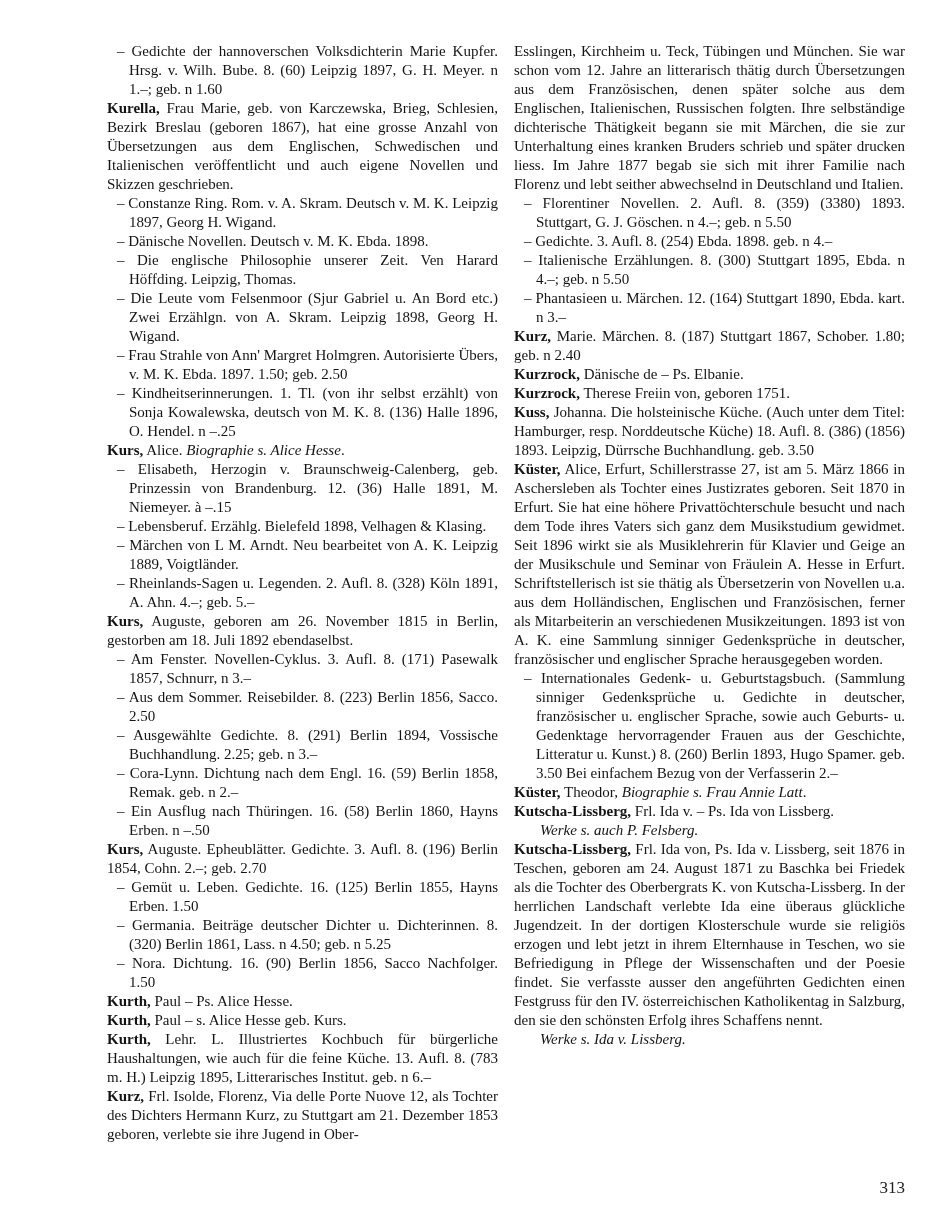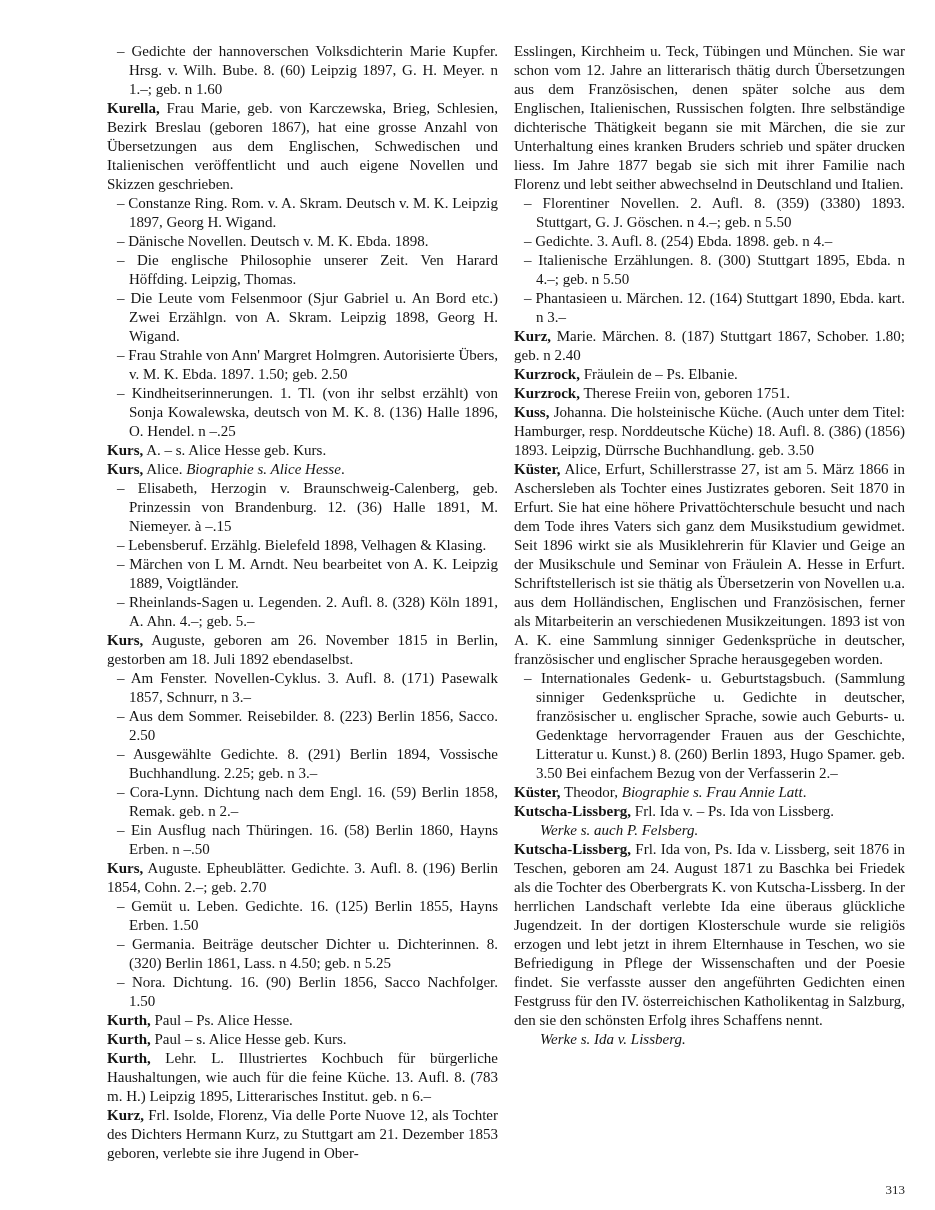--- a/index.html
+++ b/index.html
@@ -33,40 +33,39 @@
   .para { margin: 0; }
   .kind-item { padding-left: 22px; text-indent: -12px; }
   .kind-note { padding-left: 26px; }
   .r-n { font-style: normal; font-weight: normal; }
   .r-b { font-weight: bold; }
   .r-i { font-style: italic; }
   .page-number {
     position: absolute;
     right: 30px;
     bottom: 12px;
-    font-size: 13px;
+    font-size: 17px;
     color: #222222;
     margin-left: 32px;
   }
 </style>
 </head>
 <body>
 
 <div class="page">
   <div class="columns">
     <div class="column" id="col-left">
         <p class="para kind-item"><span class="r-n">– Gedichte der hannoverschen Volksdichterin Marie Kupfer. Hrsg. v. Wilh. Bube. 8. (60) Leipzig 1897, G. H. Meyer. n 1.–; geb. n 1.60</span></p>
         <p class="para kind-entry"><span class="r-b">Kurella,</span><span class="r-n"> Frau Marie, geb. von Karczewska, Brieg, Schlesien, Bezirk Breslau (geboren 1867), hat eine grosse Anzahl von Übersetzungen aus dem Englischen, Schwedischen und Italienischen veröffentlicht und auch eigene Novellen und Skizzen geschrieben.</span></p>
         <p class="para kind-item"><span class="r-n">– Constanze Ring. Rom. v. A. Skram. Deutsch v. M. K. Leipzig 1897, Georg H. Wigand.</span></p>
         <p class="para kind-item"><span class="r-n">– Dänische Novellen. Deutsch v. M. K. Ebda. 1898.</span></p>
         <p class="para kind-item"><span class="r-n">– Die englische Philosophie unserer Zeit. Ven Harard Höffding. Leipzig, Thomas.</span></p>
         <p class="para kind-item"><span class="r-n">– Die Leute vom Felsenmoor (Sjur Gabriel u. An Bord etc.) Zwei Erzählgn. von A. Skram. Leipzig 1898, Georg H. Wigand.</span></p>
         <p class="para kind-item"><span class="r-n">– Frau Strahle von Ann' Margret Holmgren. Autorisierte Übers, v. M. K. Ebda. 1897. 1.50; geb. 2.50</span></p>
         <p class="para kind-item"><span class="r-n">– Kindheitserinnerungen. 1. Tl. (von ihr selbst erzählt) von Sonja Kowalewska, deutsch von M. K. 8. (136) Halle 1896, O. Hendel. n –.25</span></p>
-        <p class="para kind-entry"><span class="r-b">Kurs,</span><span class="r-n"> A. – s. Alice Hesse geb. Kurs.</span></p>
         <p class="para kind-entry"><span class="r-b">Kurs,</span><span class="r-n"> Alice. </span><span class="r-i">Biographie s. Alice Hesse</span><span class="r-n">.</span></p>
         <p class="para kind-item"><span class="r-n">– Elisabeth, Herzogin v. Braunschweig-Calenberg, geb. Prinzessin von Brandenburg. 12. (36) Halle 1891, M. Niemeyer. à –.15</span></p>
         <p class="para kind-item"><span class="r-n">– Lebensberuf. Erzählg. Bielefeld 1898, Velhagen &amp; Klasing.</span></p>
         <p class="para kind-item"><span class="r-n">– Märchen von L M. Arndt. Neu bearbeitet von A. K. Leipzig 1889, Voigtländer.</span></p>
         <p class="para kind-item"><span class="r-n">– Rheinlands-Sagen u. Legenden. 2. Aufl. 8. (328) Köln 1891, A. Ahn. 4.–; geb. 5.–</span></p>
         <p class="para kind-entry"><span class="r-b">Kurs,</span><span class="r-n"> Auguste, geboren am 26. November 1815 in Berlin, gestorben am 18. Juli 1892 ebendaselbst.</span></p>
         <p class="para kind-item"><span class="r-n">– Am Fenster. Novellen-Cyklus. 3. Aufl. 8. (171) Pasewalk 1857, Schnurr, n 3.–</span></p>
         <p class="para kind-item"><span class="r-n">– Aus dem Sommer. Reisebilder. 8. (223) Berlin 1856, Sacco. 2.50</span></p>
         <p class="para kind-item"><span class="r-n">– Ausgewählte Gedichte. 8. (291) Berlin 1894, Vossische Buchhandlung. 2.25; geb. n 3.–</span></p>
         <p class="para kind-item"><span class="r-n">– Cora-Lynn. Dichtung nach dem Engl. 16. (59) Berlin 1858, Remak. geb. n 2.–</span></p>
@@ -80,21 +79,21 @@
         <p class="para kind-entry"><span class="r-b">Kurth,</span><span class="r-n"> Lehr. L. Illustriertes Kochbuch für bürgerliche Haushaltungen, wie auch für die feine Küche. 13. Aufl. 8. (783 m. H.) Leipzig 1895, Litterarisches Institut. geb. n 6.–</span></p>
         <p class="para kind-entry"><span class="r-b">Kurz,</span><span class="r-n"> Frl. Isolde, Florenz, Via delle Porte Nuove 12, als Tochter des Dichters Hermann Kurz, zu Stuttgart am 21. Dezember 1853 geboren, verlebte sie ihre Jugend in Ober-</span></p>
       </div>
     <div class="column" id="col-right">
         <p class="para kind-entry"><span class="r-n">Esslingen, Kirchheim u. Teck, Tübingen und München. Sie war schon vom 12. Jahre an litterarisch thätig durch Übersetzungen aus dem Französischen, denen später solche aus dem Englischen, Italienischen, Russischen folgten. Ihre selbständige dichterische Thätigkeit begann sie mit Märchen, die sie zur Unterhaltung eines kranken Bruders schrieb und später drucken liess. Im Jahre 1877 begab sie sich mit ihrer Familie nach Florenz und lebt seither abwechselnd in Deutschland und Italien.</span></p>
         <p class="para kind-item"><span class="r-n">– Florentiner Novellen. 2. Aufl. 8. (359) (3380) 1893. Stuttgart, G. J. Göschen. n 4.–; geb. n 5.50</span></p>
         <p class="para kind-item"><span class="r-n">– Gedichte. 3. Aufl. 8. (254) Ebda. 1898. geb. n 4.–</span></p>
         <p class="para kind-item"><span class="r-n">– Italienische Erzählungen. 8. (300) Stuttgart 1895, Ebda. n 4.–; geb. n 5.50</span></p>
         <p class="para kind-item"><span class="r-n">– Phantasieen u. Märchen. 12. (164) Stuttgart 1890, Ebda. kart. n 3.–</span></p>
         <p class="para kind-entry"><span class="r-b">Kurz,</span><span class="r-n"> Marie. Märchen. 8. (187) Stuttgart 1867, Schober. 1.80; geb. n 2.40</span></p>
-        <p class="para kind-entry"><span class="r-b">Kurzrock,</span><span class="r-n"> Fräulein de – Ps. Elbanie.</span></p>
+        <p class="para kind-entry"><span class="r-b">Kurzrock,</span><span class="r-n"> Dänische de – Ps. Elbanie.</span></p>
         <p class="para kind-entry"><span class="r-b">Kurzrock,</span><span class="r-n"> Therese Freiin von, geboren 1751.</span></p>
         <p class="para kind-entry"><span class="r-b">Kuss,</span><span class="r-n"> Johanna. Die holsteinische Küche. (Auch unter dem Titel: Hamburger, resp. Norddeutsche Küche) 18. Aufl. 8. (386) (1856) 1893. Leipzig, Dürrsche Buchhandlung. geb. 3.50</span></p>
         <p class="para kind-entry"><span class="r-b">Küster,</span><span class="r-n"> Alice, Erfurt, Schillerstrasse 27, ist am 5. März 1866 in Aschersleben als Tochter eines Justizrates geboren. Seit 1870 in Erfurt. Sie hat eine höhere Privattöchterschule besucht und nach dem Tode ihres Vaters sich ganz dem Musikstudium gewidmet. Seit 1896 wirkt sie als Musiklehrerin für Klavier und Geige an der Musikschule und Seminar von Fräulein A. Hesse in Erfurt. Schriftstellerisch ist sie thätig als Übersetzerin von Novellen u.a. aus dem Holländischen, Englischen und Französischen, ferner als Mitarbeiterin an verschiedenen Musikzeitungen. 1893 ist von A. K. eine Sammlung sinniger Gedenksprüche in deutscher, französischer und englischer Sprache herausgegeben worden.</span></p>
         <p class="para kind-item"><span class="r-n">– Internationales Gedenk- u. Geburtstagsbuch. (Sammlung sinniger Gedenksprüche u. Gedichte in deutscher, französischer u. englischer Sprache, sowie auch Geburts- u. Gedenktage hervorragender Frauen aus der Geschichte, Litteratur u. Kunst.) 8. (260) Berlin 1893, Hugo Spamer. geb. 3.50 Bei einfachem Bezug von der Verfasserin 2.–</span></p>
         <p class="para kind-entry"><span class="r-b">Küster,</span><span class="r-n"> Theodor, </span><span class="r-i">Biographie s. Frau Annie Latt</span><span class="r-n">.</span></p>
         <p class="para kind-entry"><span class="r-b">Kutscha-Lissberg,</span><span class="r-n"> Frl. Ida v. – Ps. Ida von Lissberg.</span></p>
         <p class="para kind-note"><span class="r-i">Werke s. auch P. Felsberg.</span></p>
         <p class="para kind-entry"><span class="r-b">Kutscha-Lissberg,</span><span class="r-n"> Frl. Ida von, Ps. Ida v. Lissberg, seit 1876 in Teschen, geboren am 24. August 1871 zu Baschka bei Friedek als die Tochter des Oberbergrats K. von Kutscha-Lissberg. In der herrlichen Landschaft verlebte Ida eine überaus glückliche Jugendzeit. In der dortigen Klosterschule wurde sie religiös erzogen und lebt jetzt in ihrem Elternhause in Teschen, wo sie Befriedigung in Pflege der Wissenschaften und der Poesie findet. Sie verfasste ausser den angeführten Gedichten einen Festgruss für den IV. österreichischen Katholikentag in Salzburg, den sie den schönsten Erfolg ihres Schaffens nennt.</span></p>
         <p class="para kind-note"><span class="r-i">Werke s. Ida v. Lissberg.</span></p>
       </div>

